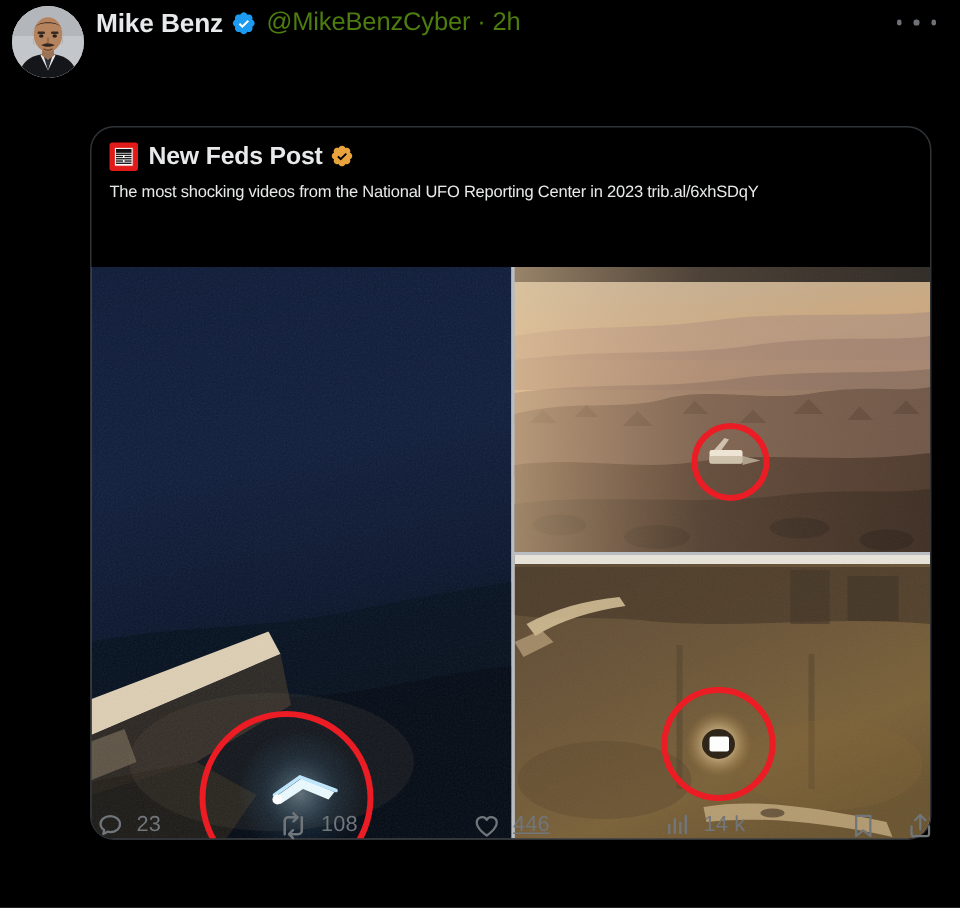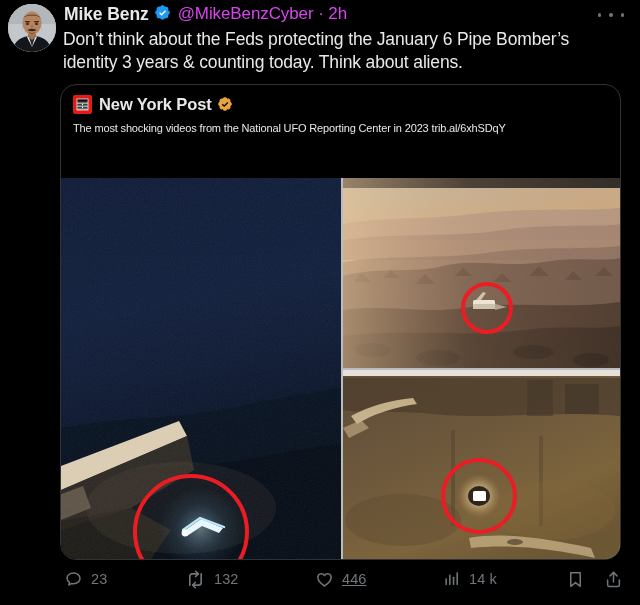--- a/index.html
+++ b/index.html
@@ -43,37 +43,38 @@
     background: #b9bcc0;
   }
   .avatar svg { display: block; }
 
   .name-row {
     position: absolute;
     left: 64px;
     top: 4px;
     height: 22px;
     display: flex;
+    align-items: center;
     white-space: nowrap;
   }
   .display-name {
     font-size: 17.5px;
     font-weight: bold;
     color: #e7e9ea;
     letter-spacing: -0.1px;
   }
   .badge-blue {
     width: 17px;
     height: 17px;
     margin-left: 5px;
     flex: 0 0 auto;
   }
   .handle {
     font-size: 17px;
-    color: #d946ef;
+    color: #4d7c0f;
     margin-left: 7px;
     letter-spacing: -0.1px;
   }
 
   .more-dots {
     position: absolute;
     right: 16px;
     top: 6px;
     width: 26px;
     height: 18px;
@@ -204,21 +205,21 @@
     position: absolute;
     border: 4px solid #ec1c24;
     border-radius: 50%;
     box-sizing: border-box;
   }
 
   
   .actions {
     position: absolute;
     left: 0;
-    top: 566px;
+    top: 537px;
     width: 640px;
     height: 30px;
   }
   .act {
     position: absolute;
     top: 0;
     display: flex;
     align-items: center;
     height: 26px;
     color: #71767b;
@@ -280,42 +281,41 @@
       </svg>
       <span class="handle"><span>@MikeBenzCyber</span>&nbsp;<span>·</span>&nbsp;<span>2h</span></span>
     </div>
 
     <div class="more-dots">
       <i></i>
       <i></i>
       <i></i>
     </div>
 
-    <div class="tweet-text">Don’t think about the Feds protecting the January 6 Pipe Bomber’s identity 3 years &amp; counting today. Think about aliens.</div>
   </div>
 
   <div class="quote-card">
 
     <div class="quote-head">
       <span class="nyp-logo">
         <svg width="17" height="17" viewBox="0 0 17 17">
           <rect width="17" height="17" fill="#e11a1a"></rect>
           <rect x="2.2" y="2.2" width="12.6" height="12.6" fill="#ffffff"></rect>
           <rect x="2.2" y="2.2" width="12.6" height="12.6" fill="none" stroke="#e11a1a" stroke-width="0.7"></rect>
           <rect x="3.3" y="3.3" width="10.4" height="2.6" fill="#111"></rect>
           <rect x="3.3" y="6.4" width="10.4" height="0.9" fill="#111"></rect>
           <rect x="3.3" y="7.9" width="4.7" height="0.9" fill="#111"></rect>
           <rect x="9.0" y="7.9" width="4.7" height="0.9" fill="#111"></rect>
           <rect x="3.3" y="9.4" width="10.4" height="0.9" fill="#111"></rect>
           <rect x="3.3" y="10.9" width="4.7" height="0.9" fill="#111"></rect>
           <rect x="9.0" y="10.9" width="4.7" height="0.9" fill="#111"></rect>
           <rect x="3.3" y="12.4" width="10.4" height="0.9" fill="#111"></rect>
         </svg>
       </span>
-      <span class="quote-name">New York Post</span>
+      <span class="quote-name">New Feds Post</span>
       <svg class="badge-gold" viewBox="0 0 22 22">
         <path fill="#e8a33d" d="M20.396 11c-.018-.646-.215-1.275-.57-1.816-.354-.54-.852-.972-1.438-1.246.223-.607.27-1.264.14-1.897-.131-.634-.437-1.218-.882-1.687-.47-.445-1.053-.75-1.687-.882-.633-.13-1.29-.083-1.897.14-.273-.586-.705-1.084-1.245-1.439C12.275 1.816 11.646 1.618 11 1.6c-.646.017-1.275.215-1.816.57-.54.354-.972.852-1.246 1.438-.607-.223-1.264-.27-1.897-.14-.634.131-1.218.437-1.687.882-.445.47-.75 1.053-.882 1.687-.13.633-.083 1.29.14 1.897-.586.274-1.084.705-1.439 1.246C1.818 9.725 1.62 10.354 1.6 11c.017.646.215 1.275.57 1.816.354.54.852.972 1.438 1.246-.223.607-.27 1.264-.14 1.897.131.634.437 1.218.882 1.687.47.445 1.053.75 1.687.882.633.13 1.29.083 1.897-.14.273.586.705 1.084 1.245 1.439.54.354 1.17.552 1.816.57.646-.018 1.275-.215 1.816-.57.54-.355.972-.853 1.246-1.439.607.223 1.264.27 1.897.14.634-.131 1.218-.437 1.687-.882.445-.47.75-1.053.882-1.687.13-.633.083-1.29-.14-1.897.586-.273 1.084-.705 1.439-1.245.354-.541.552-1.17.57-1.817z"></path>
         <path fill="#000000" d="M9.82 15.2l-3.2-3.2 1.27-1.27 1.93 1.93 4.47-4.47 1.27 1.27z"></path>
       </svg>
     </div>
 
     <div class="quote-text">The most shocking videos from the National UFO Reporting Center in 2023 trib.al/6xhSDqY</div>
 
     <div class="media-grid">
 
@@ -492,21 +492,21 @@
 
     <div class="act a-rt">
       <svg width="21" height="21" viewBox="0 0 24 24">
         <g fill="none" stroke="#71767b" stroke-width="1.9" stroke-linecap="round" stroke-linejoin="round">
           <path d="M5.5 18.5V8.2a2.6 2.6 0 0 1 2.6-2.6H15"></path>
           <path d="M12.2 2.6 15.2 5.6 12.2 8.6"></path>
           <path d="M18.5 5.5v10.3a2.6 2.6 0 0 1-2.6 2.6H9"></path>
           <path d="M11.8 21.4 8.8 18.4 11.8 15.4"></path>
         </g>
       </svg>
-      <span class="lbl">132</span>
+      <span class="lbl">108</span>
     </div>
 
     <div class="act a-like">
       <svg width="19" height="19" viewBox="0 0 24 24">
         <path fill="none" stroke="#71767b" stroke-width="1.9" stroke-linejoin="round" d="M12 20.2S3.6 15 3.6 9.3a4.5 4.5 0 0 1 8.4-2.3 4.5 4.5 0 0 1 8.4 2.3c0 5.7-8.4 10.9-8.4 10.9z"></path>
       </svg>
       <span class="lbl">446</span>
     </div>
 
     <div class="act a-views">

